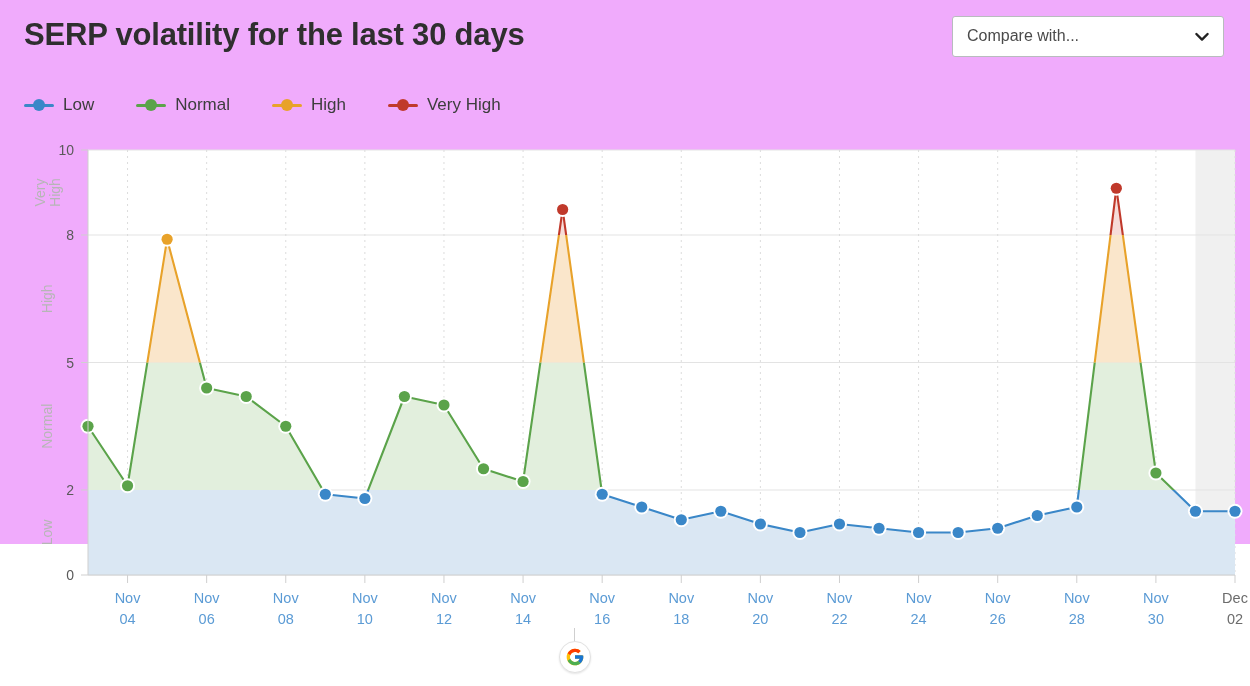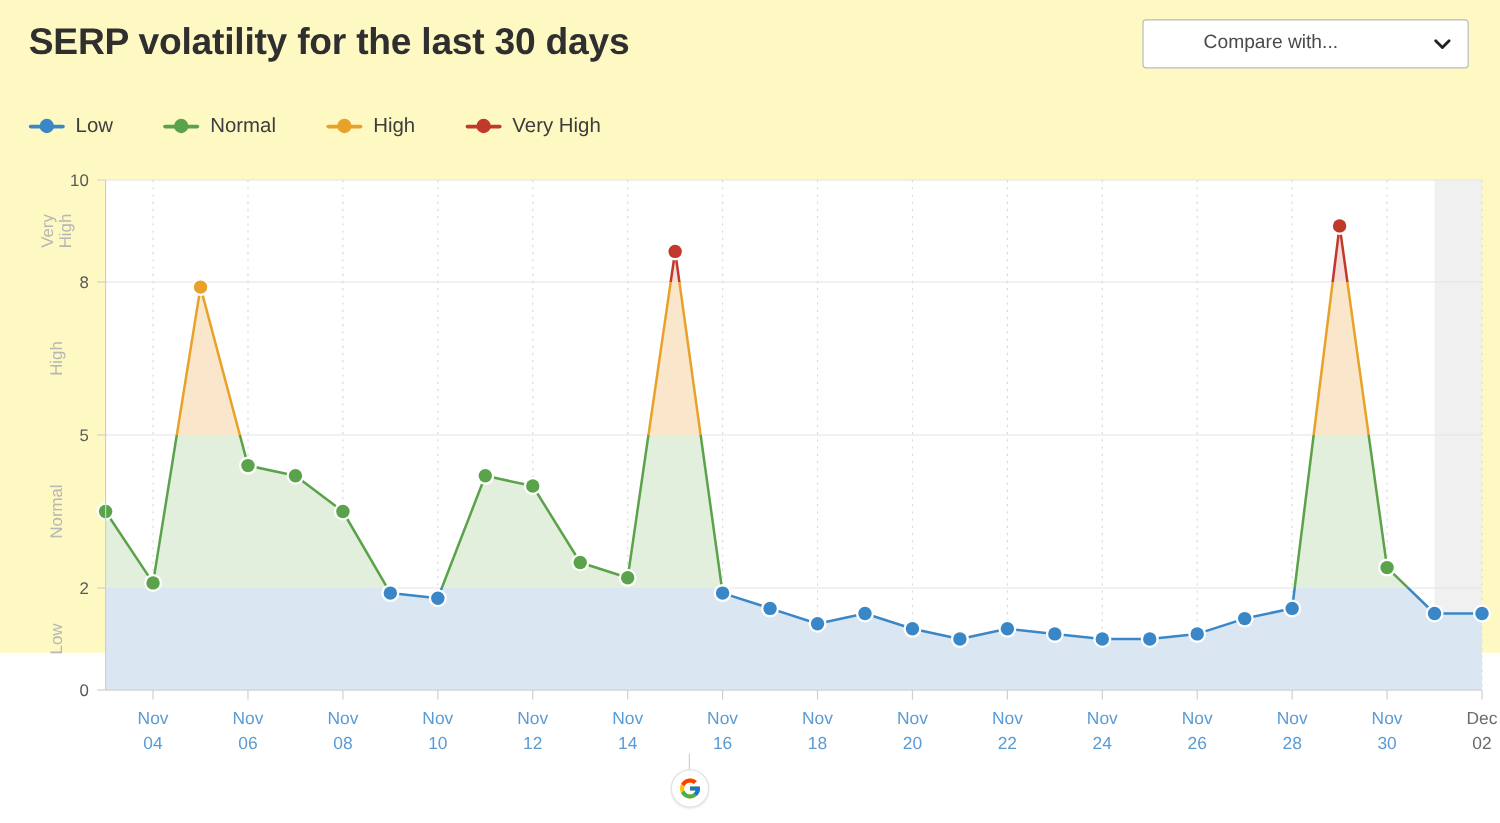--- a/index.html
+++ b/index.html
@@ -15,21 +15,21 @@
     color: #333333;
     overflow: hidden;
     position: relative;
   }
 
   .panel {
     position: absolute;
     left: 0; top: 0;
     width: 1250px;
     height: 544px;
-    background: #fef9c3;
+    background: #f0abfc;
   }
 
   
   .header {
     position: absolute;
     left: 0; top: 0;
     width: 1250px;
     height: 78px;
   }
   .page-title {
@@ -54,21 +54,20 @@
     box-sizing: border-box;
     cursor: pointer;
   }
   .compare-select .label {
     position: absolute;
     left: 14px;
     top: 10px;
     font-size: 16px;
     color: #4a4a4a;
     white-space: nowrap;
-    margin-left: 36px;
   }
   .compare-select .chev {
     position: absolute;
     right: 12px;
     top: 11px;
     width: 18px;
     height: 18px;
   }
 
   

